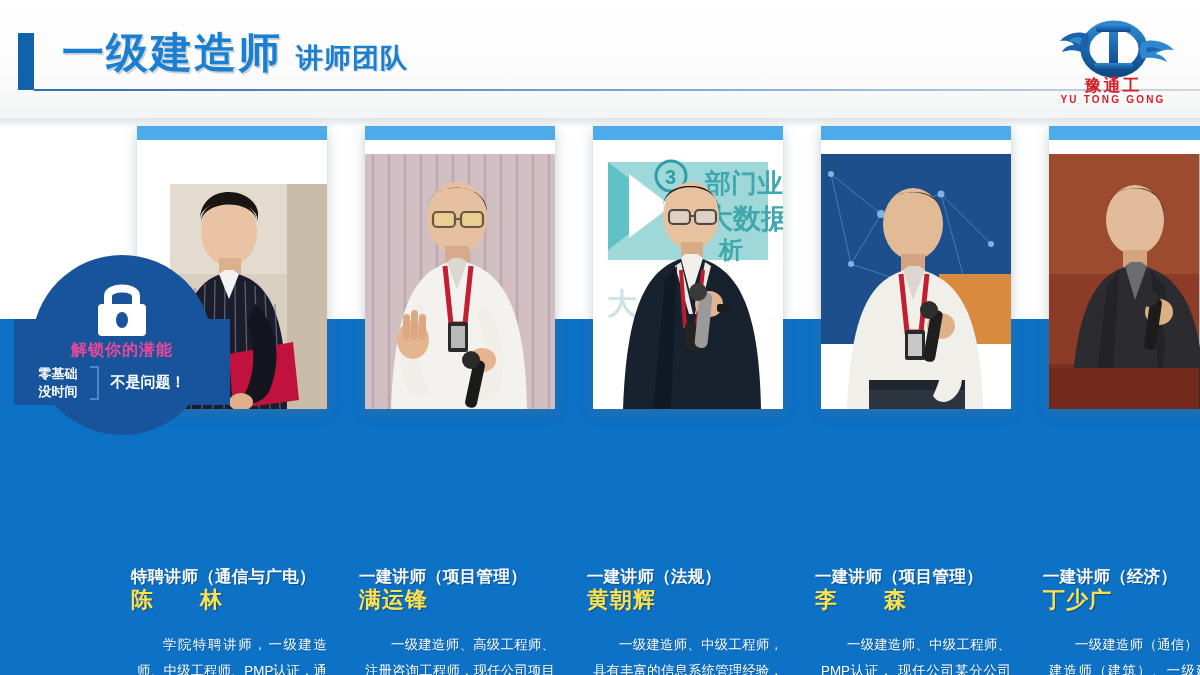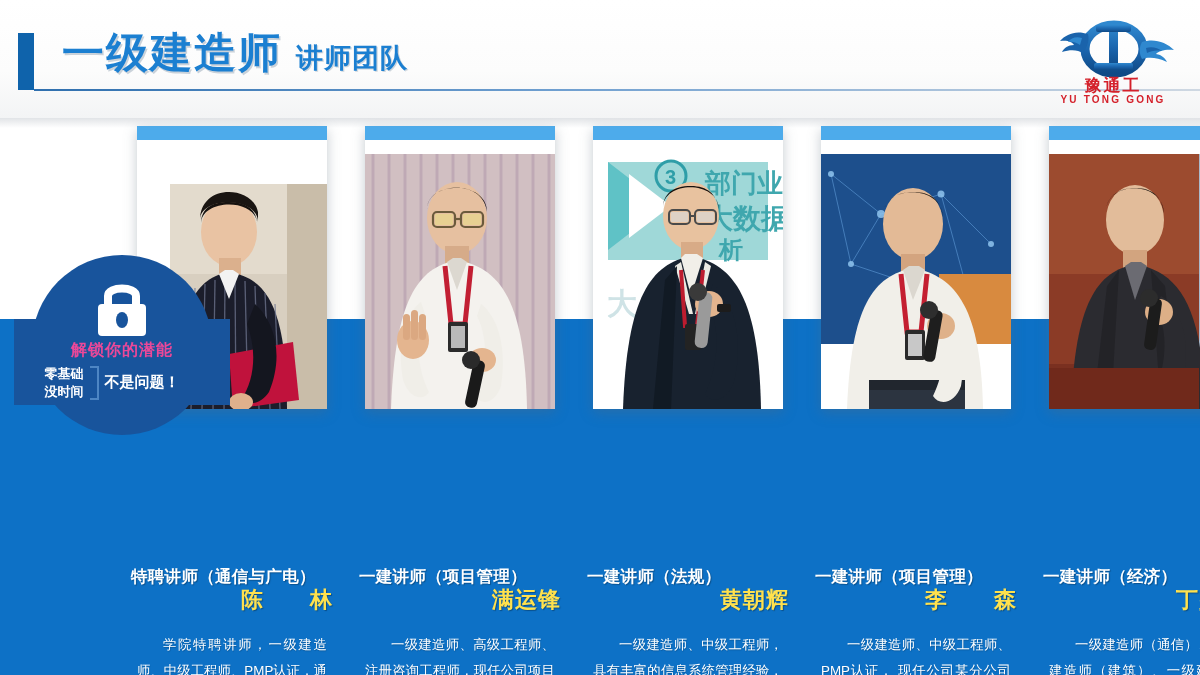--- a/index.html
+++ b/index.html
@@ -73,21 +73,21 @@
   }
   .photo > svg { position:absolute; left:0; top:0; }
   .card-title {
     position:absolute; left:-6px; top:440px; width:202px;
     text-align:left; color:#ffffff; font-size:16.5px; font-weight:bold;
     letter-spacing:.3px; line-height:1.25;
     text-shadow:1px 1px 1px rgba(0,0,0,.28);
   }
   .card-name {
     position:absolute; left:-6px; top:461px; width:202px;
-    text-align:right; color:#ffe14d; font-size:22px; font-weight:bold;
+    text-align:left; color:#ffe14d; font-size:22px; font-weight:bold;
     letter-spacing:1px; line-height:1.2;
     text-shadow:1px 1px 1px rgba(0,0,0,.3);
   }
   .card-bio {
     position:absolute; left:0; top:506px; width:190px;
     color:#ffffff; font-size:13.4px; line-height:1.92;
     text-align:justify; text-align-last:left; text-indent:26px;
     text-shadow:.5px .5px .8px rgba(0,0,0,.22);
   }
 
@@ -100,21 +100,21 @@
   .badge-block {
     position:absolute; left:0; top:64px; width:216px; height:86px;
     background:#18549c;
   }
   .badge-lock { position:absolute; left:78px; top:25px; }
   .badge-head {
     position:absolute; left:0; top:85px; width:216px; text-align:center;
     color:#ec4899; font-size:16px; font-weight:bold; letter-spacing:1px;
   }
   .badge-sub { position:absolute; left:0; top:110px; width:196px;
-    display:flex; align-items:center; justify-content:center; gap:6px; }
+    display:flex; align-items:center; justify-content:center; gap:12px; }
   .badge-sub-left {
     color:#ffffff; font-size:13px; font-weight:bold; line-height:1.35; text-align:center;
   }
   .badge-brace { width:9px; height:34px; border:2px solid #4d86c4; border-left:none; }
   .badge-sub-right { color:#ffffff; font-size:15px; font-weight:bold; }
 
   .card-shadow {
     position:absolute; top:126px; width:190px; height:283px;
     box-shadow:0 4px 12px rgba(90,105,120,.35); z-index:2;
   }

